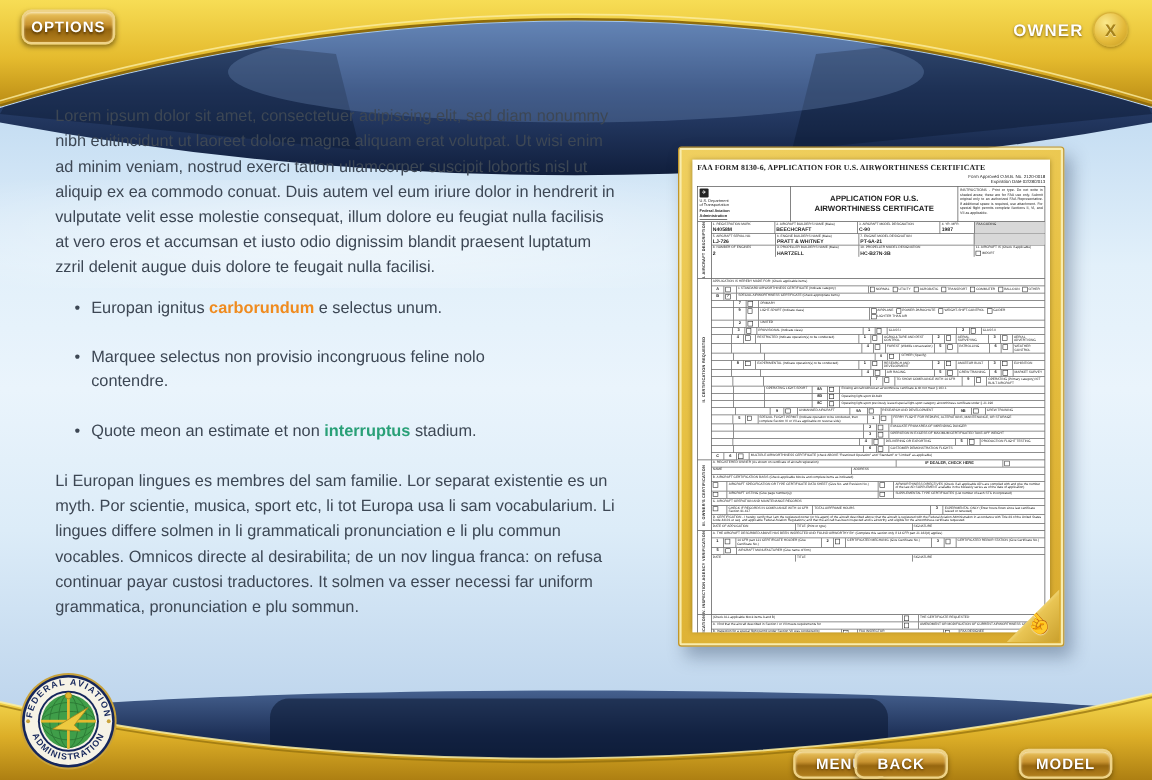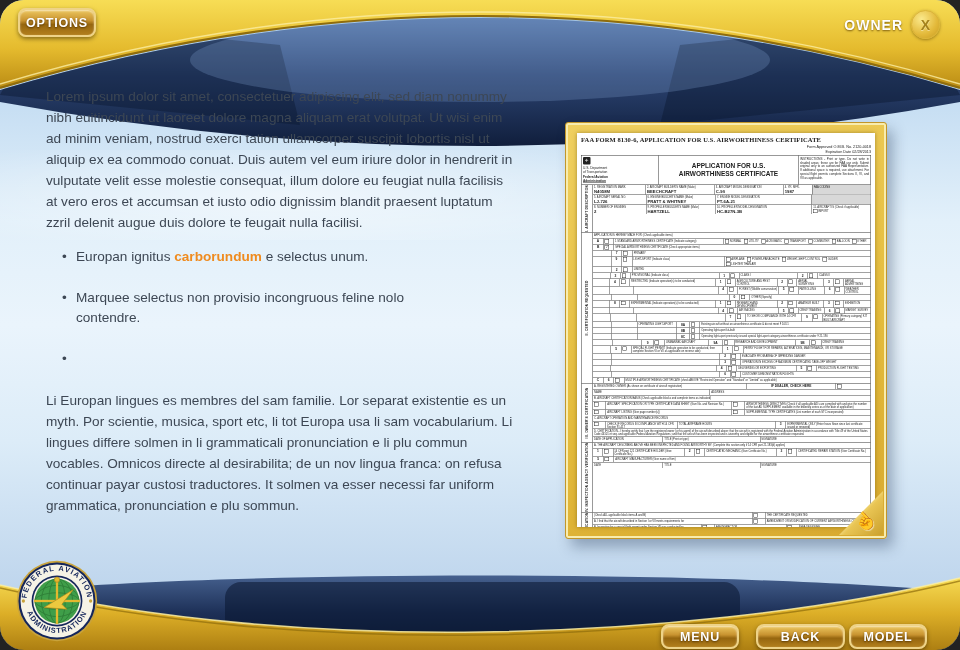--- a/index.html
+++ b/index.html
@@ -1,18 +1,18 @@
 <!DOCTYPE html>
 <html><head>
 <meta charset="utf-8">
 <style>
   html,body{margin:0;padding:0;background:#222;}
   .stage{position:relative;width:960px;height:650px;overflow:hidden;
          font-family:"Liberation Sans",sans-serif;
-         background:linear-gradient(180deg,#9fc2e4 0%,#c3dcf2 14%,#e2f0fa 34%,#eaf4fc 50%,#dcecf8 68%,#c2d8ee 88%,#b3cde8 100%);border-radius:24px;}
+         background:linear-gradient(180deg,#9fc2e4 0%,#c3dcf2 14%,#e2f0fa 34%,#eaf4fc 50%,#dcecf8 68%,#c2d8ee 88%,#b3cde8 100%);}
   .sky-streak{position:absolute;left:0;right:0;height:90px;pointer-events:none;
          background:radial-gradient(60% 100% at 30% 50%,rgba(255,255,255,.55),rgba(255,255,255,0) 70%);}
   svg.band{position:absolute;left:0;width:960px;pointer-events:none;}
   
   .gold-btn{position:absolute;display:flex;align-items:center;justify-content:center;
     color:#fff;font-weight:bold;font-size:12.5px;letter-spacing:.8px;
     background:linear-gradient(180deg,#edc75f 0%,#c89330 42%,#96660f 58%,#b27f1d 100%);
     border:2px solid #eed388;border-radius:8px;
     box-shadow:0 2px 4px rgba(60,40,0,.55), inset 0 1px 2px rgba(255,255,255,.6);
     text-shadow:0 1px 2px rgba(80,50,0,.9);cursor:pointer;}
@@ -149,20 +149,21 @@
       <div class="bullet">
         <span class="dot">•</span>
         <span><span>Europan ignitus </span><span class="hl" style="color: rgb(239, 139, 31);">carborundum</span><span> e selectus unum.</span></span>
       </div>
       <div class="bullet">
         <span class="dot">•</span>
         <span style="max-width:330px;display:inline-block;"><span>Marquee selectus non provisio incongruous feline nolo contendre.</span><span class="hl"></span><span></span></span>
       </div>
       <div class="bullet">
         <span class="dot">•</span>
+        <span><span>Quote meon an estimate et non </span><span class="hl" style="color: rgb(41, 160, 119);">interruptus</span><span> stadium.</span></span>
       </div>
     </div>
     <p class="para">Li Europan lingues es membres del sam familie. Lor separat existentie es un myth. Por scientie, musica, sport etc, li tot Europa usa li sam vocabularium. Li lingues differe solmen in li grammaticali pronunciation e li plu commun vocables. Omnicos directe al desirabilita; de un nov lingua franca: on refusa continuar payar custosi traductores. It solmen va esser necessi far uniform grammatica, pronunciation e plu sommun.</p>
   </div>
 
   <div class="doc-frame">
     <div class="doc-clip">
       <div class="doc-page">
         <div class="doc-title">FAA FORM 8130-6, APPLICATION FOR U.S. AIRWORTHINESS CERTIFICATE</div>
         <div class="doc-approved">
@@ -993,19 +994,19 @@
       <rect x="48.6" y="22" width="2.8" height="56" fill="#e3b82e"></rect>
       <rect x="22" y="48.6" width="56" height="2.8" fill="#e3b82e"></rect>
       <path d="M34,58 L70,36 L56,54 L62,60 Z" fill="#edc93f" stroke="#a8841a" stroke-width=".8"></path>
       <circle cx="50" cy="24" r="3.2" fill="#e3b82e" stroke="#a8841a" stroke-width=".8"></circle>
     </g>
   </svg>
 
   <button class="gold-btn" style="left:661px;top:624px;width:78px;height:25px;">
     <span>MENU</span>
   </button>
-  <button class="gold-btn" style="left:756px;top:624px;width:89px;height:25px;">
+  <button class="gold-btn" style="left:712px;top:624px;width:78px;height:25px;">
     <span>BACK</span>
   </button>
   <button class="gold-btn" style="left:849px;top:624px;width:78px;height:25px;">
     <span>MODEL</span>
   </button>
 </div>
 
 </body></html>

